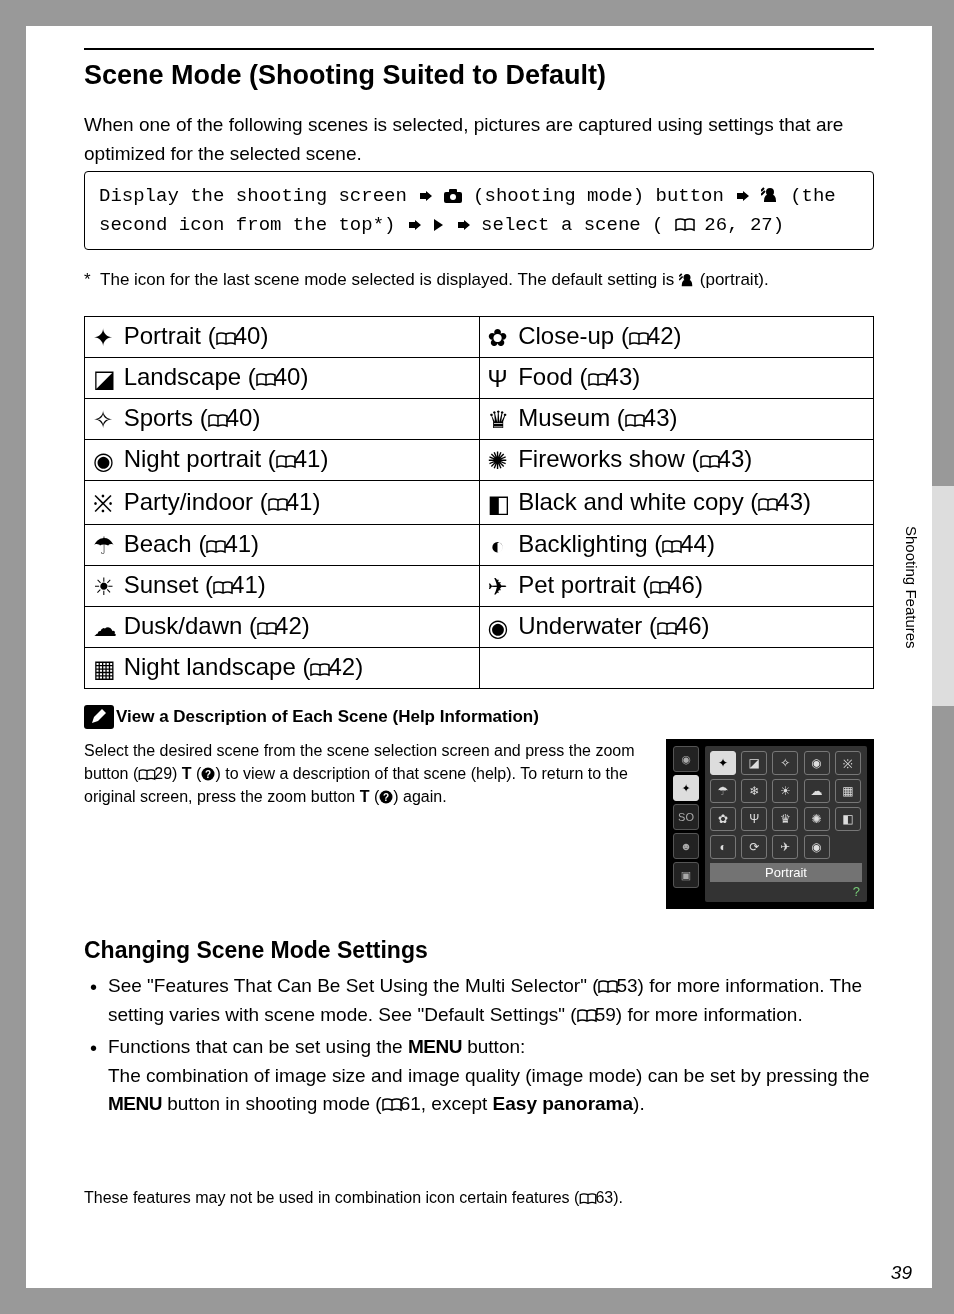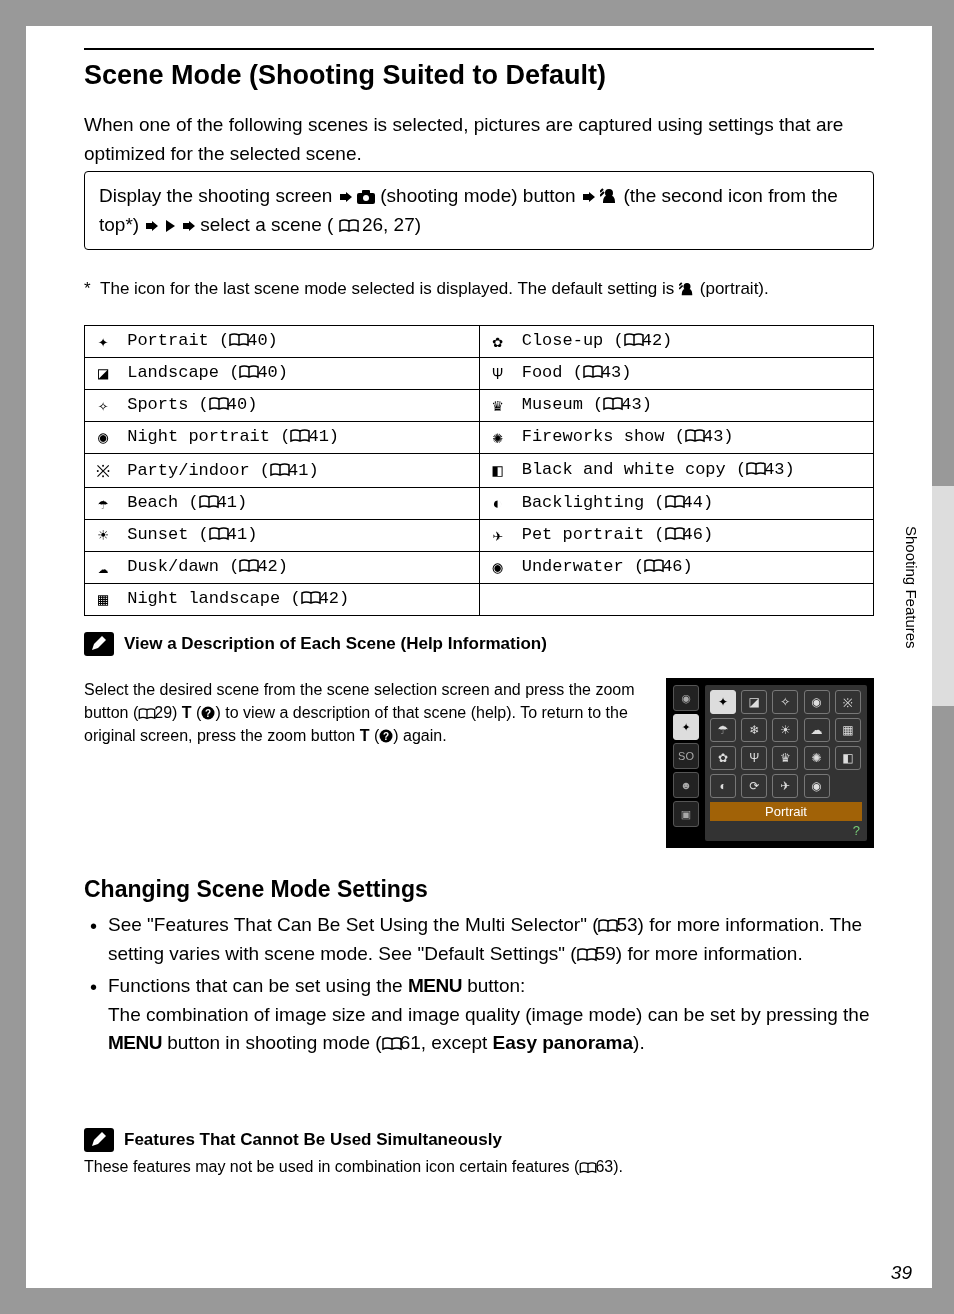--- a/index.html
+++ b/index.html
@@ -39,70 +39,70 @@
     font-size: 19px;
     line-height: 1.5;
     margin-bottom: 3px;
   }
   .instr-box {
     border: 1px solid #000;
     border-radius: 4px;
     padding: 10px 14px;
     font-size: 19px;
     line-height: 1.5;
-    margin-bottom: 29px;
+    margin-bottom: 20px;
+    font-family: Liberation Mono, monospace;
   }
   .instr-box svg, .inline-icon { vertical-align: -2px; }
   .footnote {
     font-size: 17px;
     margin-bottom: 26px;
     padding-left: 12px;
     text-indent: -12px;
   }
   table.scene {
     width: 100%;
     border-collapse: collapse;
-    font-size: 17px;
-    font-family: Liberation Mono, monospace;
+    font-size: 24px;
   }
   table.scene td {
     border: 1px solid #000;
     padding: 5px 8px;
     width: 50%;
     vertical-align: middle;
   }
   .cell-icon {
     display: inline-block;
     width: 20px;
     text-align: center;
     margin-right: 4px;
     vertical-align: -2px;
   }
   .book { display:inline-block; vertical-align:-2px; margin-right:-2px;}
-  .note-row { display: flex; align-items: center; gap: 10px; margin-top: 16px; }
+  .note-row { display: flex; align-items: center; gap: 2px; margin-top: 16px; }
   .note-badge {
     width: 30px; height: 24px; background: #000; border-radius: 3px;
     display: flex; align-items: center; justify-content: center; color: #fff;
   }
   .note-title { font-weight: bold; font-size: 17px; }
-  .help-block { display: flex; gap: 26px; margin-top: 22px; }
+  .help-block { display: flex; gap: 26px; margin-top: 10px; }
   .help-text { font-size: 16px; line-height: 1.45; flex: 1; }
   .help-text b { font-weight: bold; }
   .camera-diagram {
     width: 208px; height: 170px; border: 1px solid #000; background:#000;
     padding: 6px; display: flex; gap: 4px;
   }
   .cam-left { width: 28px; display: flex; flex-direction: column; gap: 3px; }
   .cam-left div { width: 26px; height: 26px; border: 1px solid #555; border-radius: 3px; background:#222; display:flex;align-items:center;justify-content:center; font-size:11px; color:#aaa;}
   .cam-left .sel { background:#ddd; border-color:#ddd; color:#000;}
   .cam-right { flex: 1; background:#333; border-radius: 2px; padding: 5px 5px 3px 5px; display:flex; flex-direction:column; }
   .cam-grid { display:grid; grid-template-columns: repeat(5, 1fr); gap: 4px; flex:1; align-content:start;}
   .cam-grid div { width: 26px; height: 24px; border:1px solid #777; border-radius:3px; display:flex;align-items:center;justify-content:center; color:#ddd; font-size:12px;}
   .cam-grid .sel { background:#ddd; color:#000; border-color:#ddd;}
-  .cam-label { background:#a16207; color:#fff; font-size:13px; text-align:center; padding:2px 0; margin-top:3px;}
+  .cam-label { background:#737373; color:#fff; font-size:13px; text-align:center; padding:2px 0; margin-top:3px;}
   .cam-q { color:#7c7; font-size:13px; text-align:right; padding:2px 2px 0 0;}
   h2 { font-size: 23px; font-weight: bold; margin-top: 28px; margin-bottom: 8px; }
   ul.bullets { list-style: none; font-size: 19px; line-height: 1.5; padding-left: 24px; }
   ul.bullets li { position: relative; margin-bottom: 4px; }
   ul.bullets li::before { content: "•"; position: absolute; left: -18px; font-size: 20px; }
   .menu-label { font-family: Arial; font-weight: bold; font-stretch: condensed; letter-spacing: -0.5px; }
   .side-tab {
     position: absolute;
     right: -28px; top: 460px;
     width: 28px; height: 220px;
@@ -344,28 +344,20 @@
       <li>
         <span>Functions that can be set using the </span><span class="menu-label">MENU</span><span> button:</span><br>
         <span>The combination of image size and image quality (image mode) can be set by pressing the </span><span class="menu-label">MENU</span><span> button in shooting mode (</span><svg class="book" width="20" height="14" viewBox="0 0 20 14">
             <path d="M1 2 Q5 0 10 2 Q15 0 19 2 L19 12 Q15 10 10 12 Q5 10 1 12 Z" fill="none" stroke="#000" stroke-width="1.5"></path>
             <line x1="10" y1="2" x2="10" y2="12" stroke="#000" stroke-width="1.5"></line>
           </svg><span>61, except </span><b>Easy panorama</b><span>).</span>
       </li>
     </ul>
 
     <div class="note2">
-      <div class="note-row">
-        <div class="note-badge">
-          <svg width="18" height="16" viewBox="0 0 18 16">
-              <path d="M2 14 L4 8 L12 0 L16 4 L8 12 Z" fill="#fff"></path>
-            </svg>
-        </div>
-        <div class="note-title">Features That Cannot Be Used Simultaneously</div>
-      </div>
       <p class="note2-text">
         <span>These features may not be used in combination icon certain features (</span><svg class="book" width="18" height="12" viewBox="0 0 20 14">
             <path d="M1 2 Q5 0 10 2 Q15 0 19 2 L19 12 Q15 10 10 12 Q5 10 1 12 Z" fill="none" stroke="#000" stroke-width="1.5"></path>
             <line x1="10" y1="2" x2="10" y2="12" stroke="#000" stroke-width="1.5"></line>
           </svg><span>63).</span>
       </p>
     </div>
   </div>
 
   <div class="page-num">39</div>

